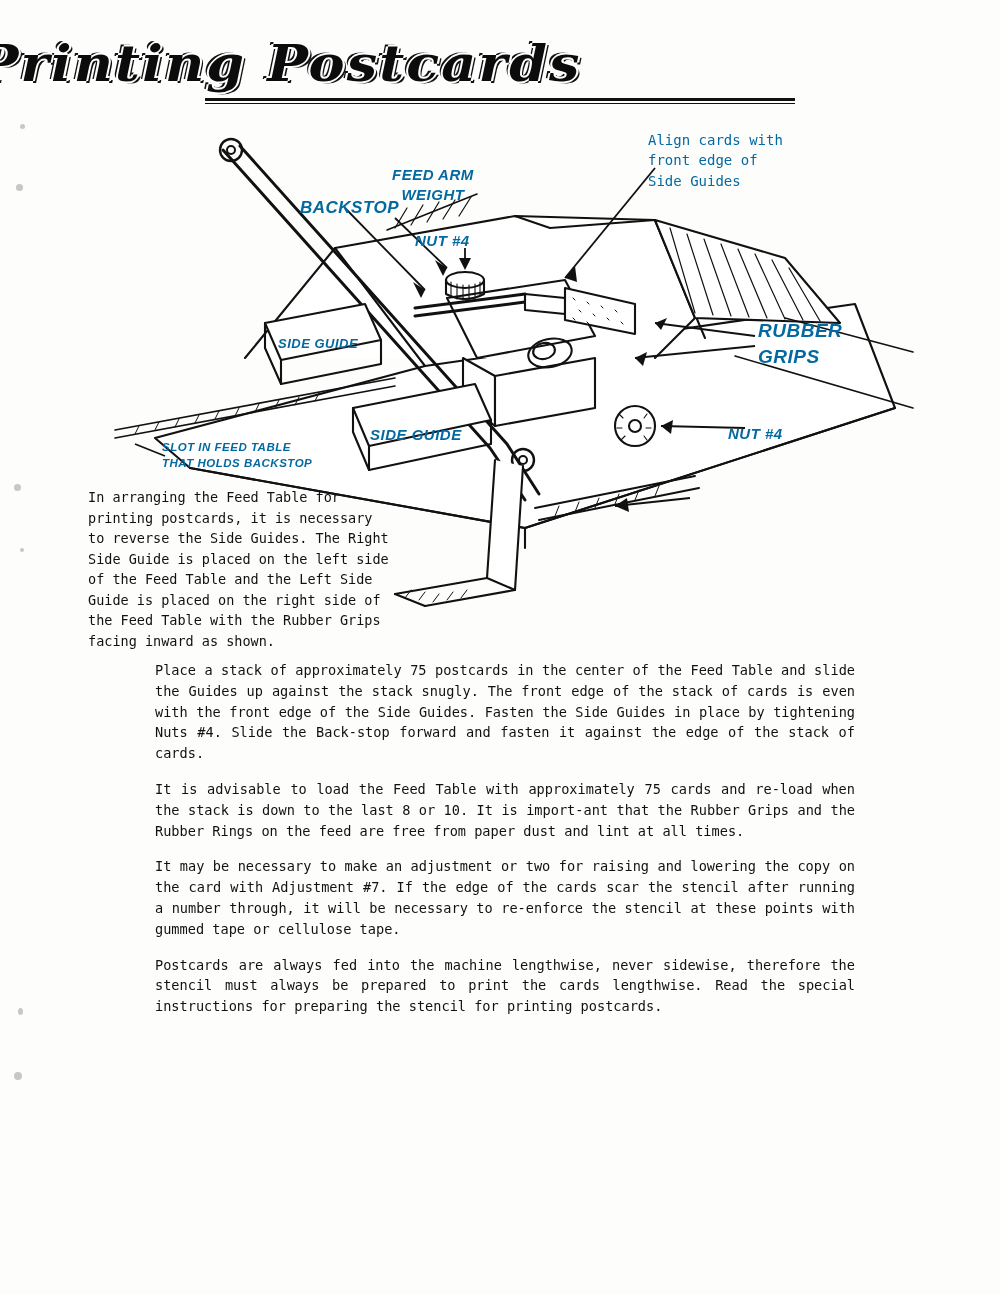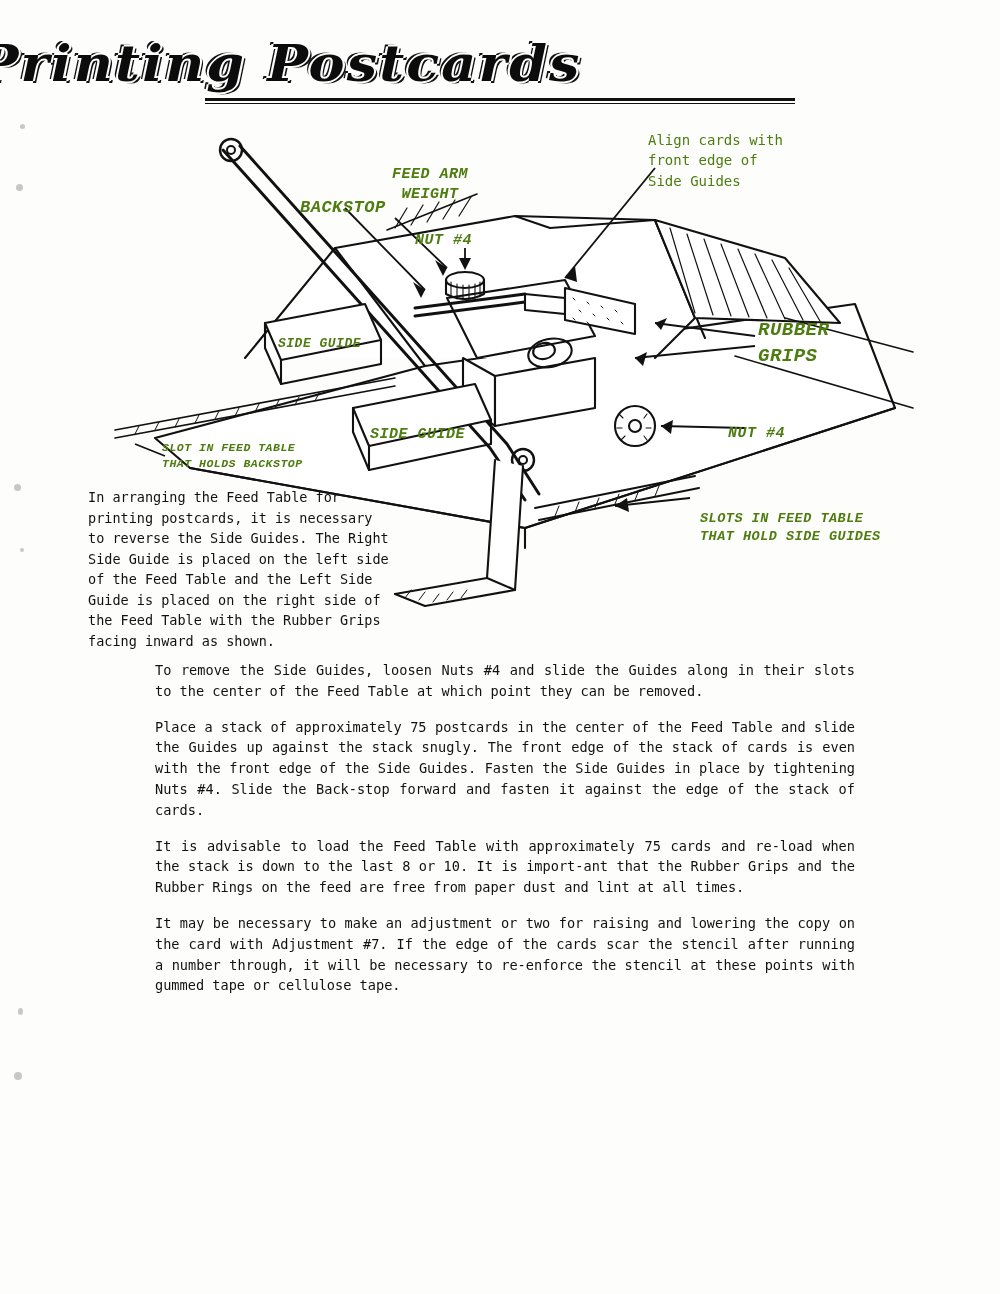--- a/index.html
+++ b/index.html
@@ -48,25 +48,25 @@
     position:absolute;
     left:95px;top:108px;width:820px;height:520px;
   }
   .figure svg{display:block;width:100%;height:100%;}
   
   .callout{
     position:absolute;
     font-family:"DejaVu Sans Mono", monospace;
     font-size:13.5px;
     line-height:1.35;
-    color:#4d7c0f;
+    color:#0369a1;
     white-space:pre;
   }
   .hand{
-    font-family:Liberation Mono, monospace;
+    font-family:Liberation Sans, sans-serif;
     font-weight:bold;
     font-style:italic;
     letter-spacing:0.5px;
   }
   
   .intro{
     position:absolute;
     left:88px;top:487px;width:378px;
     font-size:13.5px;
     line-height:1.52;
@@ -276,41 +276,39 @@
   <div class="callout hand" style="left:370px;top:425px;font-size:15px;">SIDE GUIDE</div>
 
   <div class="callout hand" style="left:758px;top:318px;font-size:19px;">RUBBER
 GRIPS</div>
 
   <div class="callout hand" style="left:728px;top:424px;font-size:15px;">NUT #4</div>
 
   <div class="callout hand" style="left:162px;top:440px;font-size:11.5px;">SLOT IN FEED TABLE
 THAT HOLDS BACKSTOP</div>
 
-  <div class="callout hand" style="left:700px;top:510px;font-size:13.5px;">SLOTS IN FEED TABLE
-THAT HOLD SIDE GUIDES</div>
 
   <div class="callout" style="left:648px;top:130px;font-size:14px;line-height:1.45;">Align cards with
 front edge of
 Side Guides</div>
 
   <div class="intro">In arranging  the  Feed  Table  for
 printing postcards, it is necessary
 to reverse the Side Guides. The Right
 Side Guide is placed on the left side
 of the Feed Table and the  Left  Side
 Guide is placed on the right side  of
 the Feed Table with the Rubber  Grips
 facing inward as shown.</div>
 
   <div class="body">
-    <p>To remove the Side Guides, loosen Nuts #4 and slide the  Guides  along in their slots to the center of the Feed Table at which point they can be removed.</p>
     <p>Place a stack of approximately 75 postcards in the center of the  Feed Table and slide the Guides up against the stack snugly. The front edge of the stack of cards is even with the front edge of the Side  Guides. Fasten the Side Guides in place by tightening Nuts #4. Slide the Back-stop forward and fasten it against the edge of the stack of cards.</p>
     <p>It is advisable to load the Feed Table  with  approximately  75  cards and re-load when the stack is down to the last 8 or 10. It is import-ant that the Rubber Grips and the Rubber Rings on the feed  are   free from paper dust and lint at all times.</p>
     <p>It may be necessary to make an adjustment or  two  for  raising   and lowering the copy on the card with Adjustment #7.  If the edge of the cards scar the stencil after running a number through,  it  will  be necessary to re-enforce the stencil at these points with gummed tape or cellulose tape.</p>
+    <p>Postcards are always fed into the machine lengthwise,  never  sidewise, therefore the stencil must always be  prepared  to  print  the  cards lengthwise. Read the special instructions for preparing the stencil for printing postcards.</p>
   </div>
 
   <div class="speck" style="left:20px;top:124px;width:5px;height:5px;"></div>
   <div class="speck" style="left:16px;top:184px;width:7px;height:7px;"></div>
   <div class="speck" style="left:14px;top:484px;width:7px;height:7px;"></div>
   <div class="speck" style="left:20px;top:548px;width:4px;height:4px;"></div>
   <div class="speck" style="left:18px;top:1008px;width:5px;height:7px;"></div>
   <div class="speck" style="left:14px;top:1072px;width:8px;height:8px;"></div>
 
 </div>

